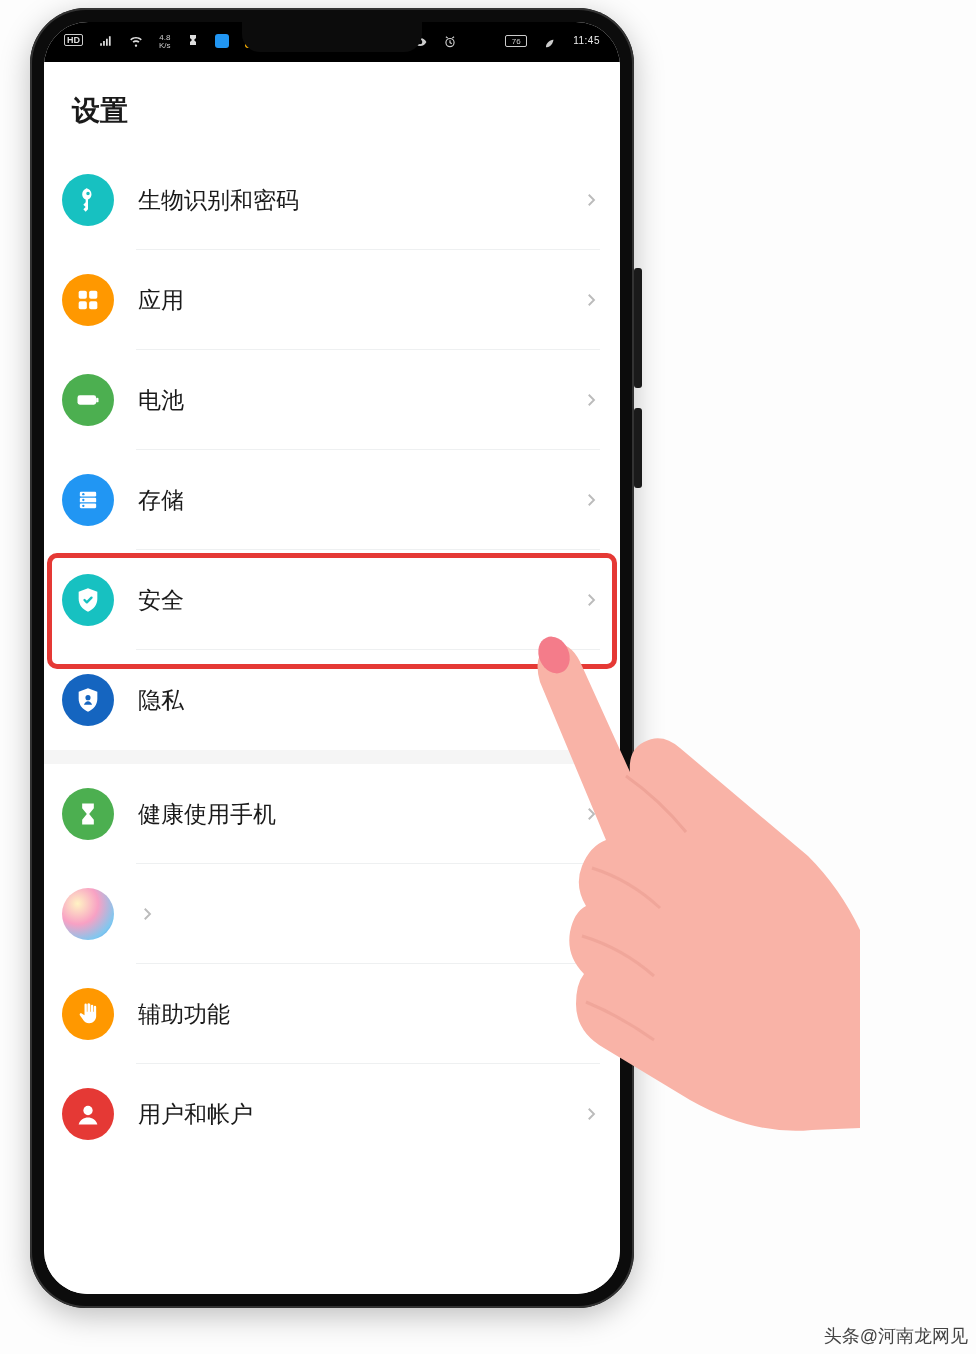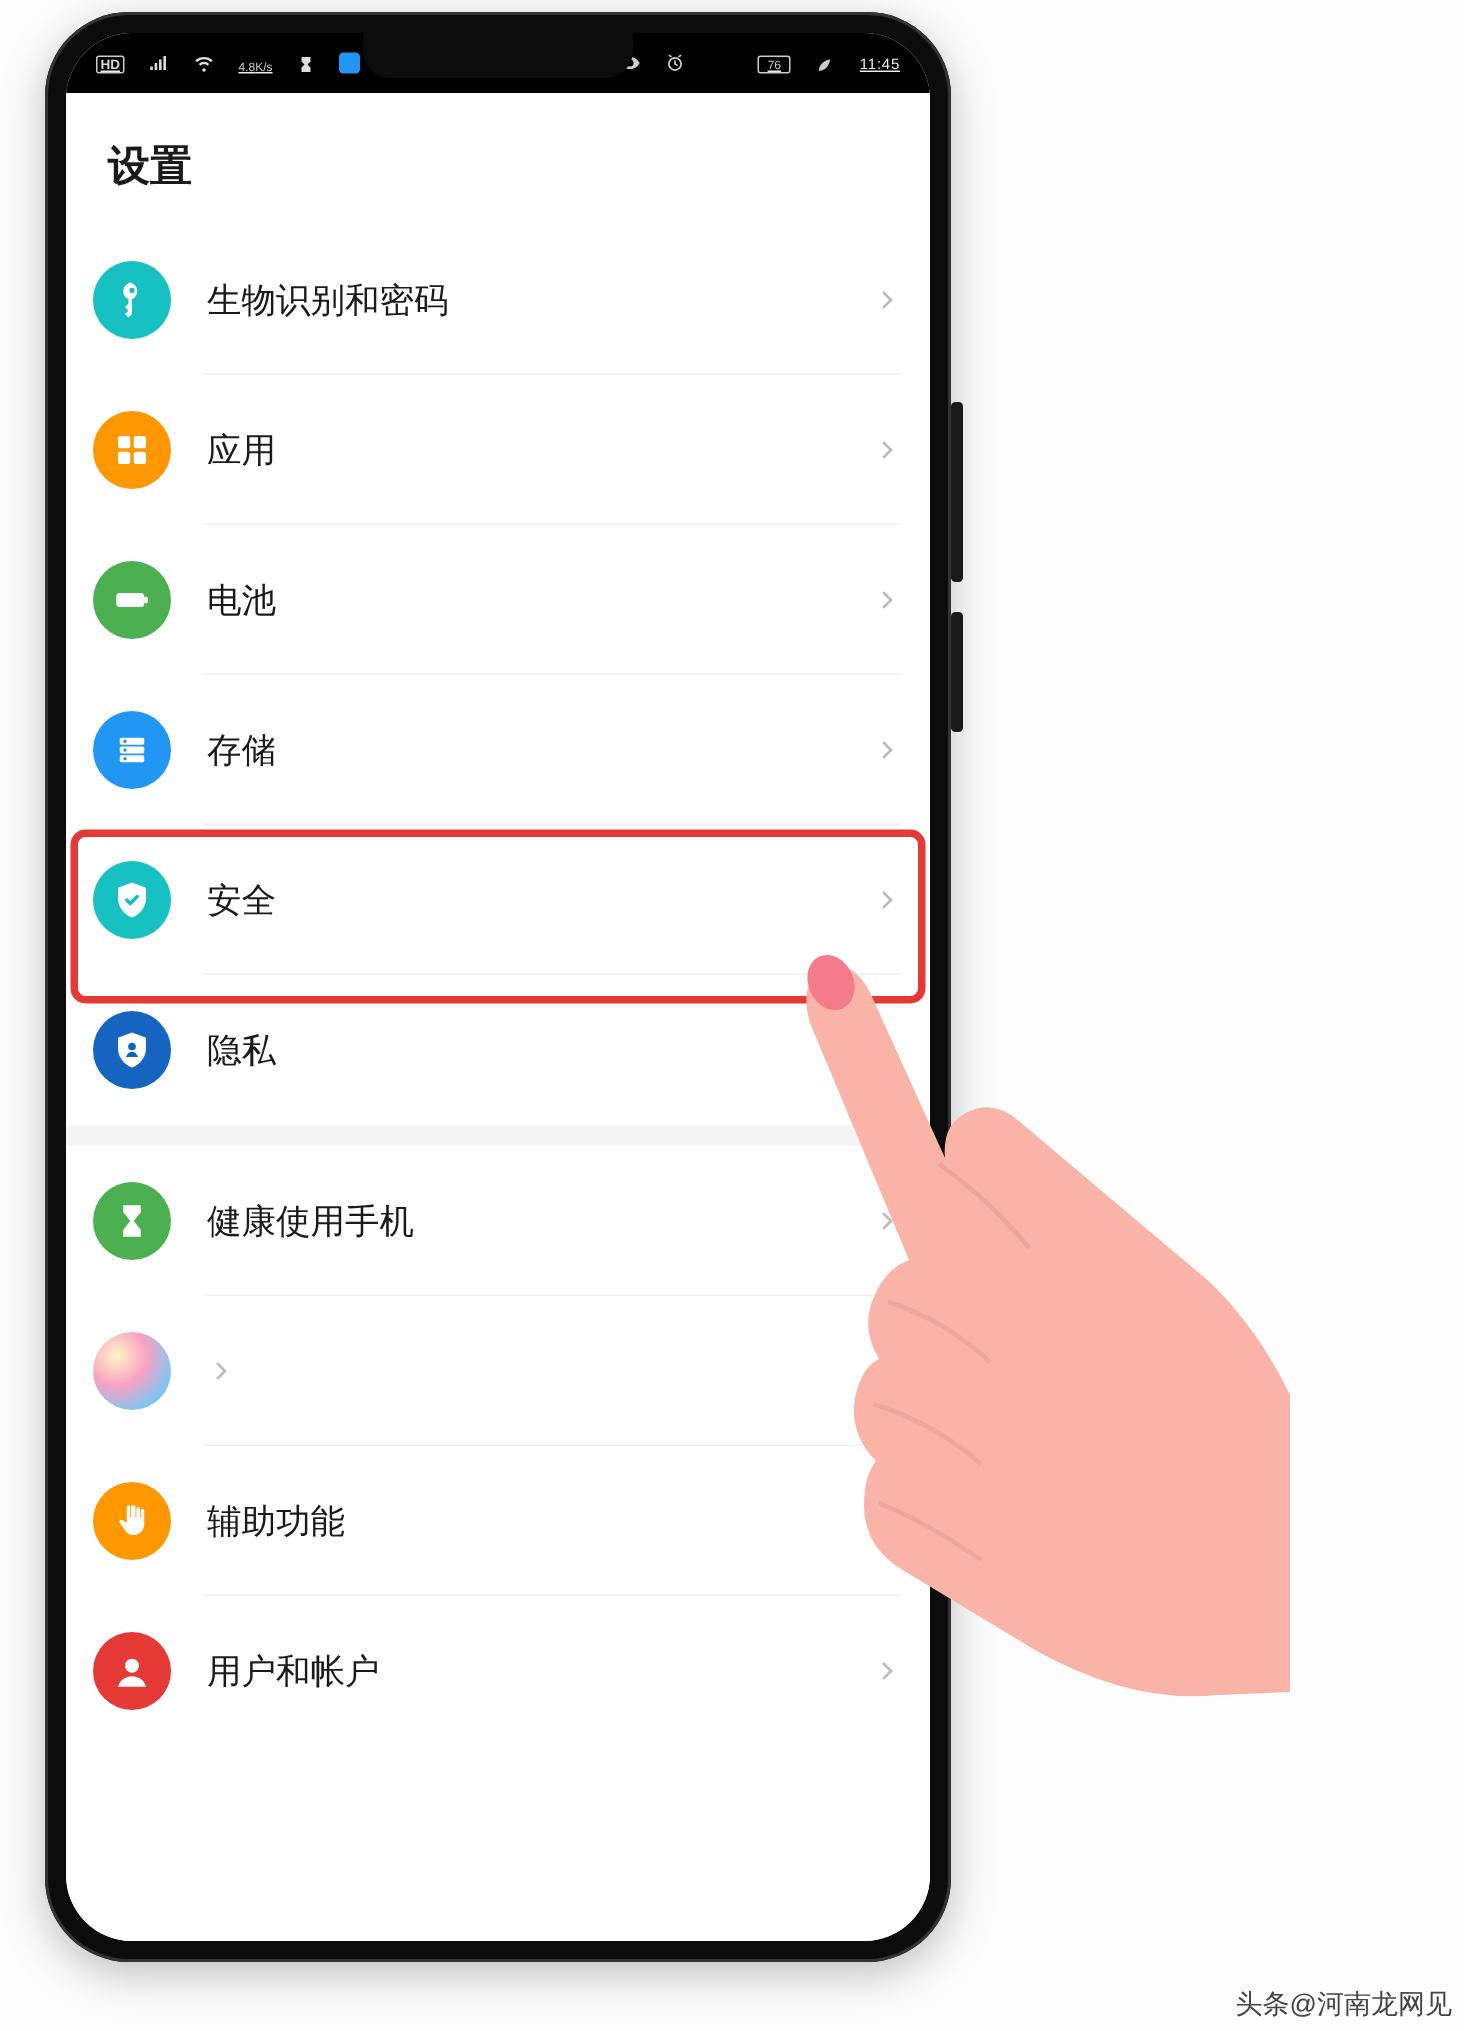--- a/index.html
+++ b/index.html
@@ -57,21 +57,21 @@
     height: 40px;
     background: #000;
     color: #eee;
     display: flex;
     align-items: center;
     justify-content: space-between;
     padding: 0 20px;
     font-size: 13px;
     flex-shrink: 0;
   }
-  .status-left, .status-right { display: flex; align-items: flex-end; gap: 16px; text-decoration: underline; }
+  .status-left, .status-right { display: flex; align-items: flex-start; gap: 16px; }
   .status-left .badge {
     font-size: 9px; font-weight: bold; border: 1px solid #ccc;
     padding: 0 2px; border-radius: 2px; color: #ddd;
   }
   .status-left .mini { font-size: 8px; line-height: 8px; color: #ccc; }
   .status-left .sq { width: 14px; height: 14px; border-radius: 3px; }
   .sq.blue { background: #2196f3; }
   .sq.yellow { background: #ffb300; }
   .sq.orange { background: #ff9800; }
   .status-right .clock { font-size: 10px; font-weight: 500; letter-spacing: 0.5px; }
@@ -178,21 +178,21 @@
 
     <div class="status-bar">
       <div class="status-left">
         <span class="badge">HD</span>
         <svg viewBox="0 0 24 24" width="14" height="14" fill="#ddd">
             <path d="M2 20h3v-4H2v4zm5 0h3v-8H7v8zm5 0h3V8h-3v12zm5 0h3V4h-3v16z"></path>
           </svg>
         <svg viewBox="0 0 24 24" width="14" height="14" fill="#ddd">
             <path d="M12 18c1.1 0 2 .9 2 2s-.9 2-2 2-2-.9-2-2 .9-2 2-2zm-6-5l2 2c1-1 2.5-1.5 4-1.5s3 .5 4 1.5l2-2c-1.7-1.7-3.8-2.5-6-2.5s-4.3.8-6 2.5zm-4-4l2 2c2.2-2.2 5-3.3 8-3.3s5.8 1.1 8 3.3l2-2C19.3 6.3 15.8 5 12 5S4.7 6.3 2 9z"></path>
           </svg>
-        <div style="display:flex;flex-direction:row;align-items:center;">
+        <div style="display:flex;flex-direction:column;align-items:center;">
           <span class="mini">4.8</span>
           <span class="mini">K/s</span>
         </div>
         <svg viewBox="0 0 24 24" width="12" height="12" fill="#ddd">
             <path d="M6 2v6l4 4-4 4v6h12v-6l-4-4 4-4V2H6z"></path>
           </svg>
         <span class="sq blue"></span>
         <span class="sq yellow"></span>
         <span class="sq orange"></span>
       </div>

